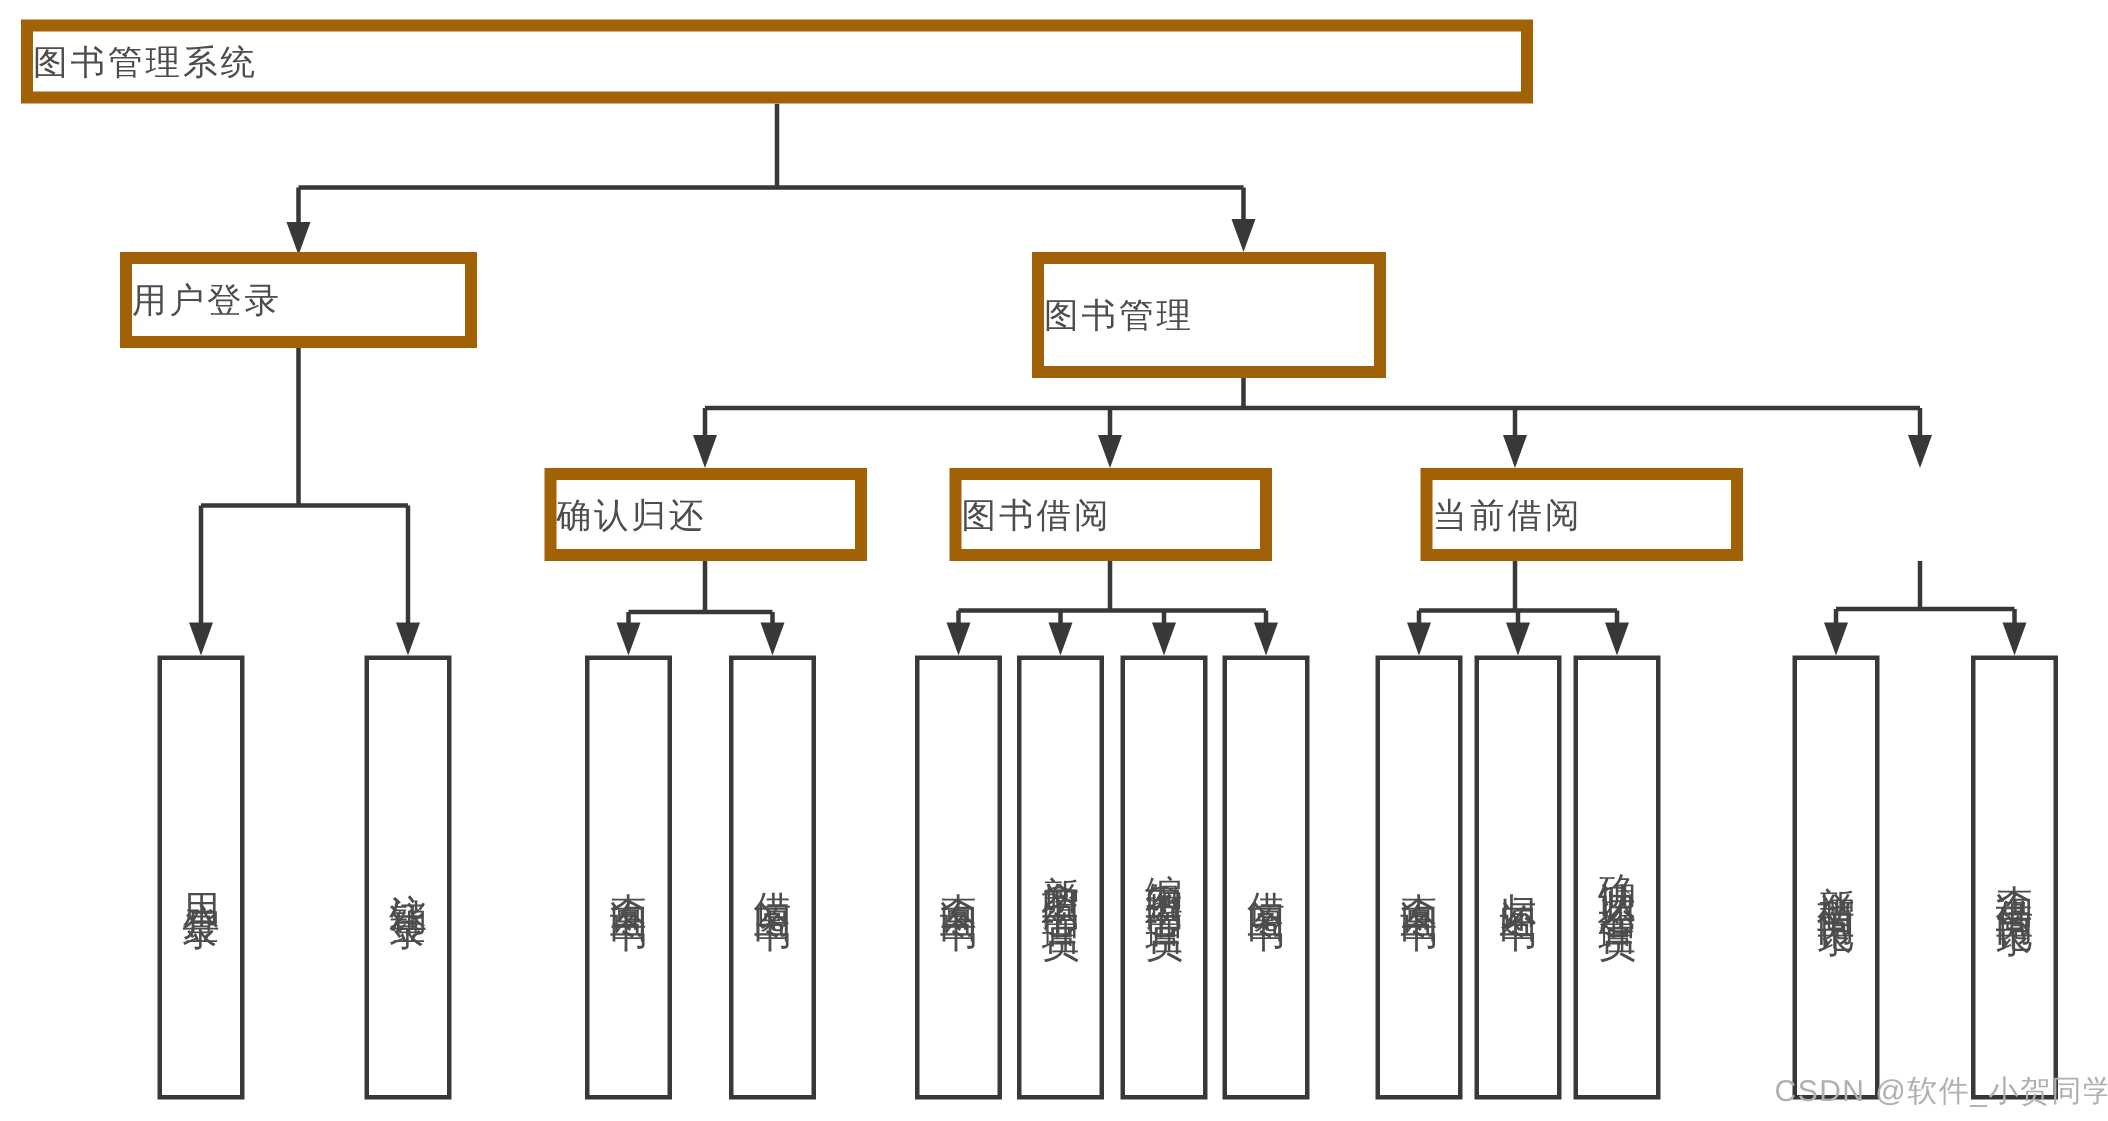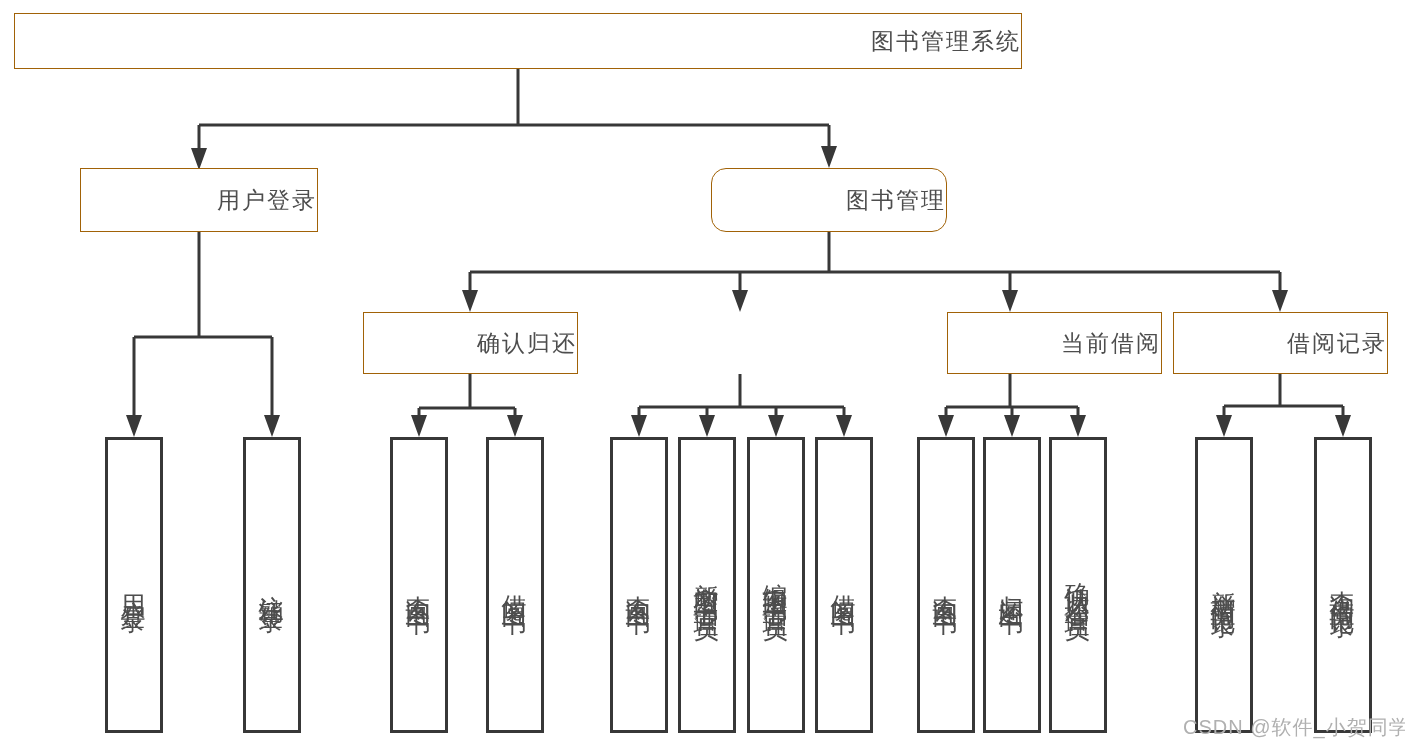--- a/index.html
+++ b/index.html
@@ -17,25 +17,25 @@
   }
   .wires {
     position: absolute;
     left: 0;
     top: 0;
     z-index: 1;
   }
   .hbox {
     position: absolute;
     box-sizing: border-box;
-    border: 1px solid #a16207;
+    border: 8px solid #a16207;
     background: #ffffff;
     display: flex;
     align-items: center;
-    justify-content: flex-end;
+    justify-content: flex-start;
     font-size: 23px;
     letter-spacing: 2px;
     color: #4d4d4d;
     z-index: 2;
   }
   .vbox {
     position: absolute;
     box-sizing: border-box;
     top: 437px;
     width: 58px;
@@ -126,32 +126,32 @@
              M1335 415 L1351 415 L1343 437 Z" fill="#383838" stroke="none"></path>
   </svg>
 
   <div class="hbox" style="left:14px; top:13px; width:1008px; height:56px;">
     <span>图书管理系统</span>
   </div>
 
   <div class="hbox" style="left:80px; top:168px; width:238px; height:64px;">
     <span>用户登录</span>
   </div>
-  <div class="hbox" style="left:711px; top:168px; width:236px; height:64px;border-radius:15px;">
+  <div class="hbox" style="left:688px; top:168px; width:236px; height:84px;">
     <span>图书管理</span>
   </div>
 
   <div class="hbox" style="left:363px; top:312px; width:215px; height:62px;">
     <span>确认归还</span>
   </div>
+  <div class="hbox" style="left:633px; top:312px; width:215px; height:62px;">
+    <span>图书借阅</span>
+  </div>
   <div class="hbox" style="left:903px; top:312px; width:215px; height:62px;margin-left:44px;">
     <span>当前借阅</span>
-  </div>
-  <div class="hbox" style="left:1173px; top:312px; width:215px; height:62px;">
-    <span>借阅记录</span>
   </div>
 
   <div class="vbox" style="left:105px;">
     <span class="vtext">用户登录</span>
   </div>
   <div class="vbox" style="left:243px;">
     <span class="vtext">注销登录</span>
   </div>
 
   <div class="vbox" style="left:390px;">

